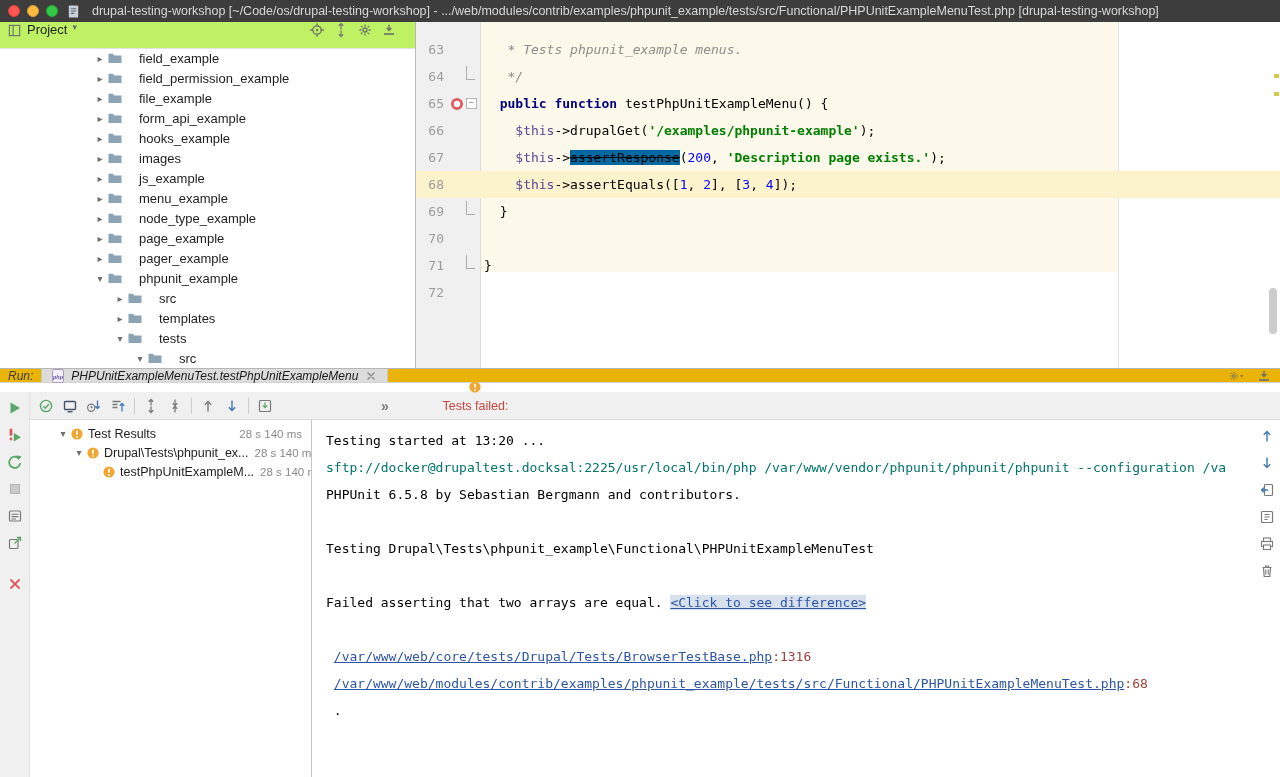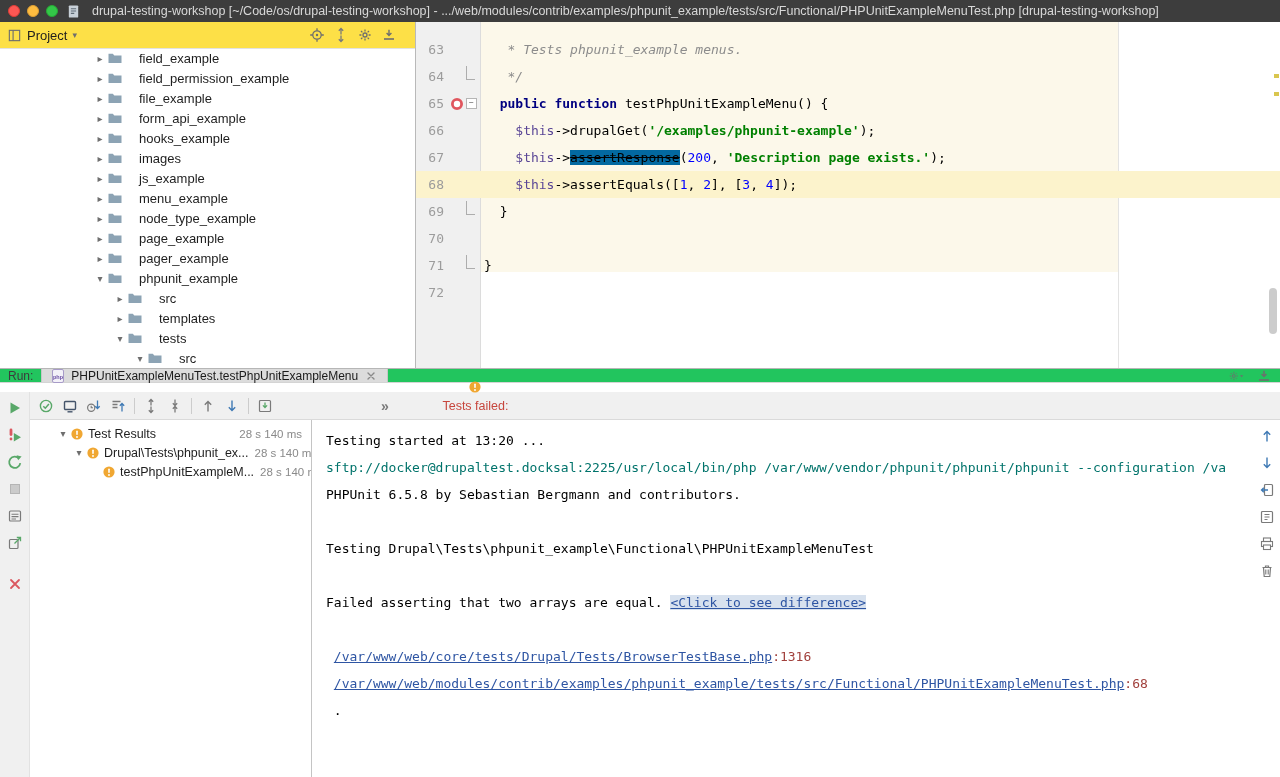--- a/index.html
+++ b/index.html
@@ -12,22 +12,22 @@
             display:flex;align-items:center;padding-left:8px;box-sizing:border-box;gap:7px;}
   .tl{width:12px;height:12px;border-radius:50%;flex:none;}
   .tl-close{background:#FC5753;border:1px solid #DF3E38;box-sizing:border-box;}
   .tl-min{background:#FDBC40;border:1px solid #DE9F34;box-sizing:border-box;}
   .tl-zoom{background:#33C748;border:1px solid #27AA35;box-sizing:border-box;}
   .title-text{color:#D8D8D8;font-size:12.5px;margin-left:4px;white-space:nowrap;overflow:hidden;}
 
   
   .project-panel{position:absolute;left:0;top:22px;width:416px;height:346px;background:#fff;
                  border-right:1px solid #B9B9B9;box-sizing:border-box;overflow:hidden;}
-  .p-header{height:26px;background:#fde047;border-bottom:1px solid #E2E2E2;display:flex;
-            align-items:center;padding:0 6px;font-size:13px;color:#1E1E1E;gap:5px;}
+  .p-header{height:26px;background:#bef264;border-bottom:1px solid #E2E2E2;display:flex;
+            align-items:flex-start;padding:0 6px;font-size:13px;color:#1E1E1E;gap:5px;}
   .ph-caret{color:#6E6E6E;font-size:9px;}
   .ph-icons{margin-left:auto;display:flex;gap:8px;align-items:center;padding-right:12px;}
   .ptree{position:absolute;top:26px;left:0;right:0;bottom:0;overflow:hidden;}
   .ptree-row{height:20px;display:flex;align-items:center;font-size:13px;color:#1E1E1E;white-space:nowrap;}
   .caret{width:14px;color:#6E6E6E;font-size:10px;display:inline-block;text-align:center;flex:none;}
   .plabel{margin-left:16px;}
 
   
   .editor{position:absolute;left:416px;top:22px;right:0;height:346px;background:#fff;overflow:hidden;}
   .gutter-bg{position:absolute;left:0;top:0;width:64px;height:100%;background:#F0F0F0;border-right:1px solid #DCDCDC;}
@@ -50,22 +50,22 @@
   .tok-number{color:#0000FF;}
   .tok-variable{color:#5A4696;}
   .tok-deprecated{color:#000;text-decoration:line-through;background:#0369a1;}
   .ed-sb-thumb{position:absolute;right:3px;top:266px;width:8px;height:46px;background:rgba(110,110,110,.35);border-radius:4px;}
   .stripe{position:absolute;right:1px;width:5px;height:4px;background:#D9C64F;}
   .stripe.s1{top:52px;} .stripe.s2{top:70px;}
 
   
   .run-panel{position:absolute;left:0;top:368px;width:1280px;height:409px;border-top:1px solid #B6B6B6;
              box-sizing:border-box;background:#fff;}
-  .run-tabbar{position:absolute;left:0;top:0;width:100%;height:14px;background:#22c55e;border-bottom:1px solid #D4D4D4;
-              display:flex;align-items:center;box-sizing:border-box;padding-left:8px;font-size:12px;color:#3C3C3C;}
+  .run-tabbar{position:absolute;left:0;top:0;width:100%;height:14px;background:#eab308;border-bottom:1px solid #D4D4D4;
+              display:flex;align-items:center;box-sizing:border-box;padding-left:8px;font-size:12px;color:#3C3C3C;font-style:italic;}
   .run-tab{display:flex;align-items:center;gap:5px;height:100%;padding:0 8px;background:#DCDCDC;
            border-left:1px solid #C6C6C6;border-right:1px solid #C6C6C6;margin-left:8px;font-size:12px;color:#1A1A1A;box-sizing:border-box;}
   .tabbar-icons{margin-left:auto;display:flex;gap:12px;padding-right:8px;align-items:center;}
   .run-toolbar{position:absolute;left:30px;top:23px;right:0;height:28px;background:#F0F0F0;border-bottom:1px solid #DADADA;
                display:flex;align-items:center;gap:8px;padding-left:8px;box-sizing:border-box;}
   .toolbar-icons{display:flex;gap:8px;align-items:center;}
   .sep{width:1px;height:16px;background:#CCC;flex:none;}
   .more{margin-left:96px;}
   .status{display:flex;align-items:center;gap:5px;margin-left:6px;font-size:12.5px;white-space:nowrap;flex-direction:column;}
   .status-failed{color:#C7463D;}

